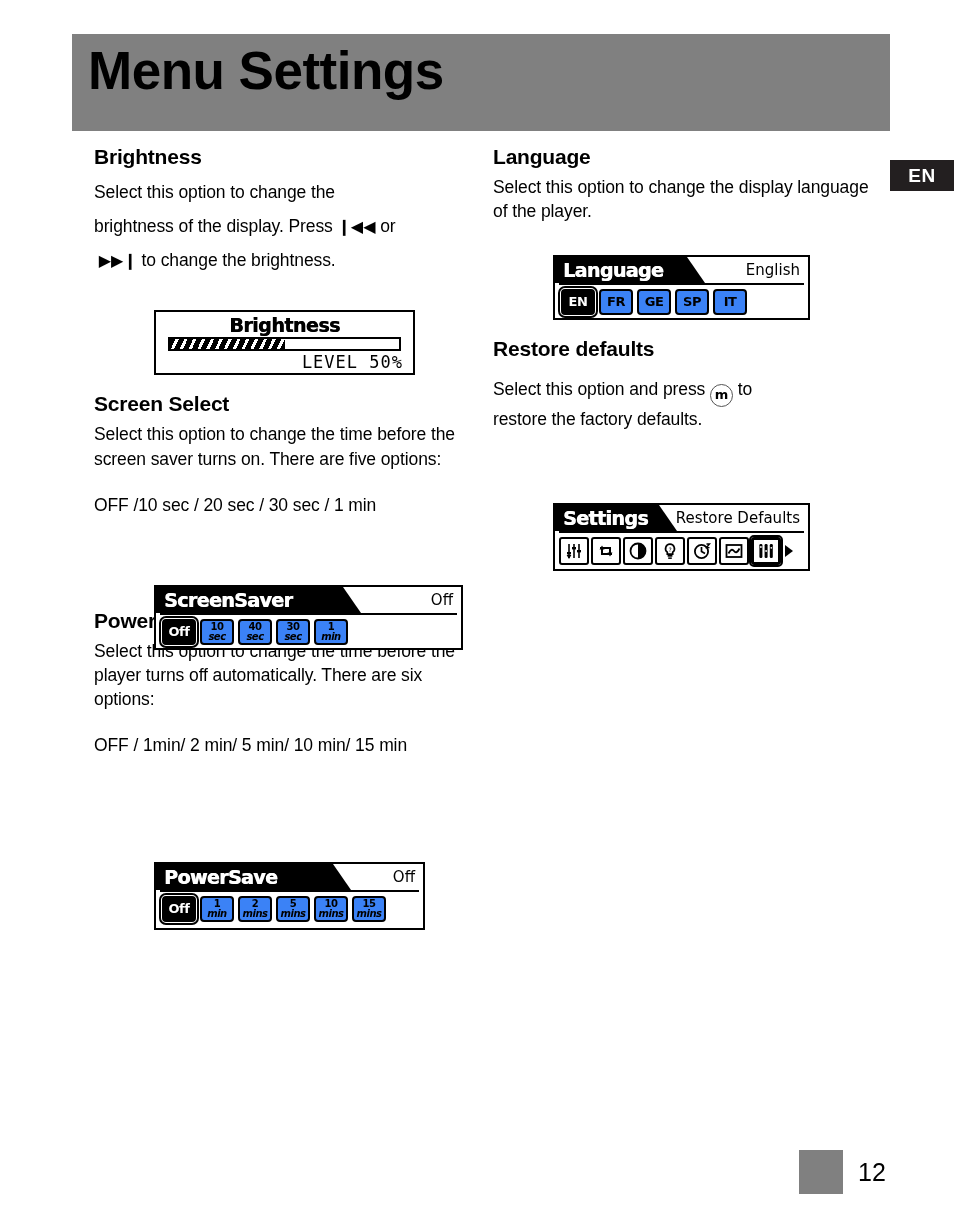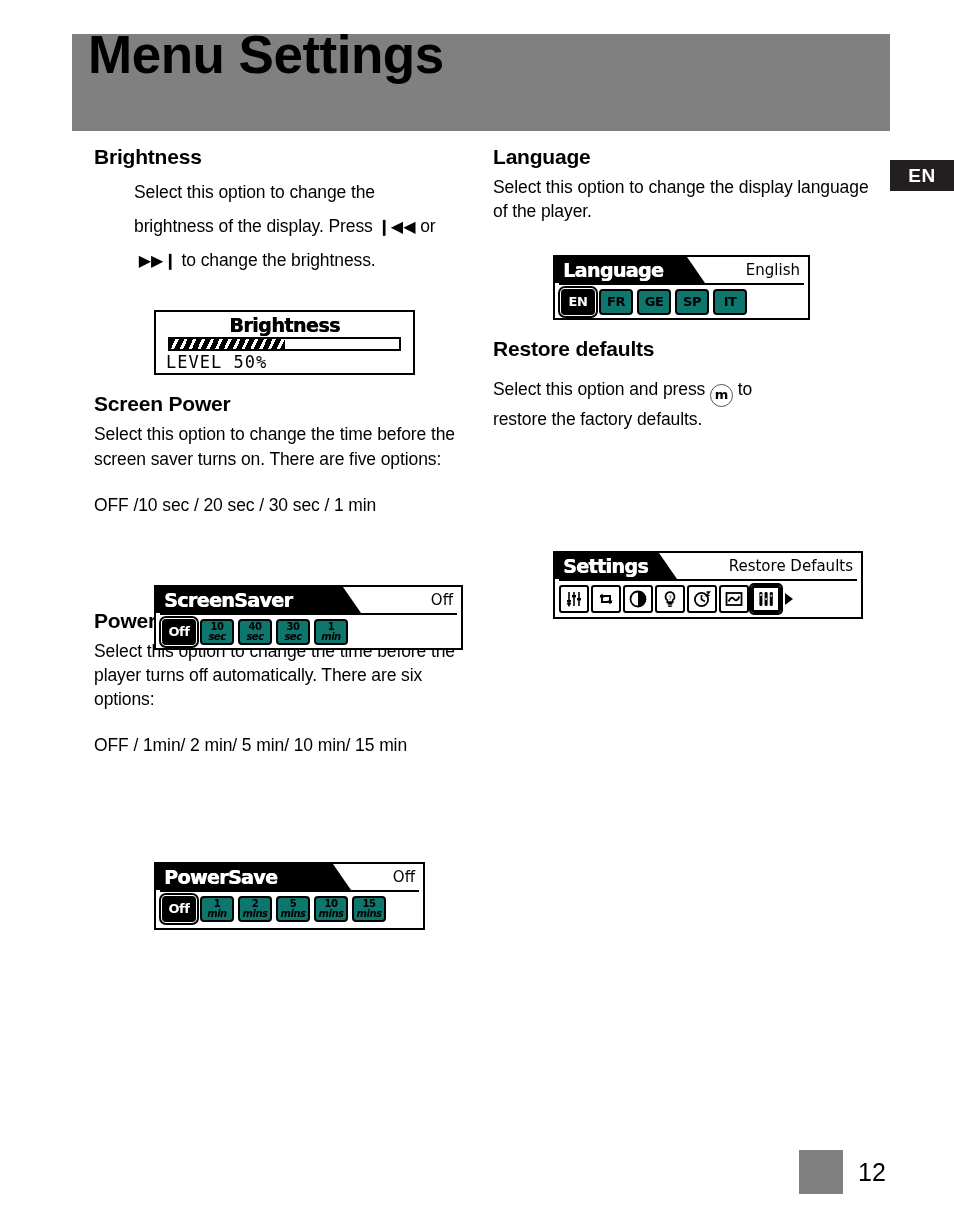--- a/index.html
+++ b/index.html
@@ -21,21 +21,21 @@
     position: absolute;
     left: 72px;
     top: 34px;
     width: 818px;
     height: 97px;
     background: #808080;
   }
   .header-title {
     position: absolute;
     left: 88px;
-    top: 28px;
+    top: 44px;
     font-size: 53px;
     font-weight: bold;
     letter-spacing: -0.5px;
     color: #000000;
     line-height: 1.0;
     white-space: nowrap;
   }
 
   
   .lang-badge {
@@ -67,21 +67,21 @@
     font-weight: bold;
     margin: 0 0 6px 0;
     letter-spacing: -0.2px;
   }
   p.body-text {
     font-size: 17.5px;
     line-height: 1.38;
     margin: 0;
     letter-spacing: -0.1px;
   }
-  p.body-text.loose { line-height: 1.95; margin-left: 40px; }
+  p.body-text.loose { line-height: 1.95; }
   .spacer-sm { height: 14px; }
   .spacer-md { height: 22px; }
   .spacer-lg { height: 30px; }
 
   
   .glyph {
     font-size: 16px;
     letter-spacing: 0px;
     white-space: nowrap;
   }
@@ -135,21 +135,21 @@
     position: absolute;
     left: 0; top: 0; bottom: 0;
     background: #000000;
     background-image: repeating-linear-gradient(
       115deg,
       #000000 0px, #000000 5px,
       #ffffff 5px, #ffffff 8px
     );
   }
   .lcd-bright-level {
-    text-align: left;
+    text-align: right;
     font-size: 17px;
     line-height: 21px;
     letter-spacing: 1px;
     font-family: "DejaVu Sans Mono", monospace;
   }
 
   
   .lcd-menu {
     padding: 0;
   }
@@ -200,21 +200,21 @@
   .opt {
     width: 34px;
     height: 26px;
     border: 2px solid #000;
     border-radius: 4px;
     box-sizing: border-box;
     display: flex;
     flex-direction: column;
     align-items: center;
     justify-content: center;
-    background: #0f766e;
+    background: #3b82f6;
     color: #000000;
     font-size: 10px;
     font-weight: bold;
     line-height: 10px;
     letter-spacing: -0.5px;
     font-family: "DejaVu Sans", sans-serif;
   }
   .opt.selected {
     background: #000000;
     color: #ffffff;
@@ -223,21 +223,21 @@
     outline-offset: 1px;
   }
   .opt .l1 { display: block; }
   .opt .l2 { display: block; font-style: italic; }
   .opt.one-line { font-size: 13px; line-height: 14px; }
 
   
   .lcd-screensaver { left: 154px; top: 585px;  width: 309px; height: 65px; }
   .lcd-powersave   { left: 154px; top: 862px;  width: 271px; height: 68px; }
   .lcd-language    { left: 553px; top: 255px;  width: 257px; height: 65px; }
-  .lcd-settings    { left: 553px; top: 503px;  width: 310px; height: 68px; margin-top: 48px; }
+  .lcd-settings    { left: 553px; top: 503px;  width: 257px; height: 68px; }
 
   
   .opt-icon {
     width: 30px;
     height: 28px;
     border: 2px solid #000;
     border-radius: 3px;
     box-sizing: border-box;
     display: flex;
     align-items: center;
@@ -292,21 +292,21 @@
     <span>Select this option to change the</span><br>
     <span>brightness of the display. Press</span>
     <span class="glyph">❙◀◀</span>
     <span>or</span><br>
     &nbsp;<span class="glyph">▶▶❙</span>
     <span>to change the brightness.</span>
   </p>
 
   <div class="spacer-lg" style="height:115px"></div>
 
-  <h2 class="section-title">Screen Power</h2>
+  <h2 class="section-title">Screen Select</h2>
   <p class="body-text">Select this option to change the time before the screen saver turns on. There are five options:</p>
   <div class="spacer-md"></div>
   <p class="body-text">OFF /10 sec / 20 sec / 30 sec / 1 min</p>
 
   <div class="spacer-lg" style="height:92px"></div>
 
   <h2 class="section-title">Power Save</h2>
   <p class="body-text">Select this option to change the time before the player turns off automatically. There are six options:</p>
   <div class="spacer-md"></div>
   <p class="body-text">OFF / 1min/ 2 min/ 5 min/ 10 min/ 15 min</p>

